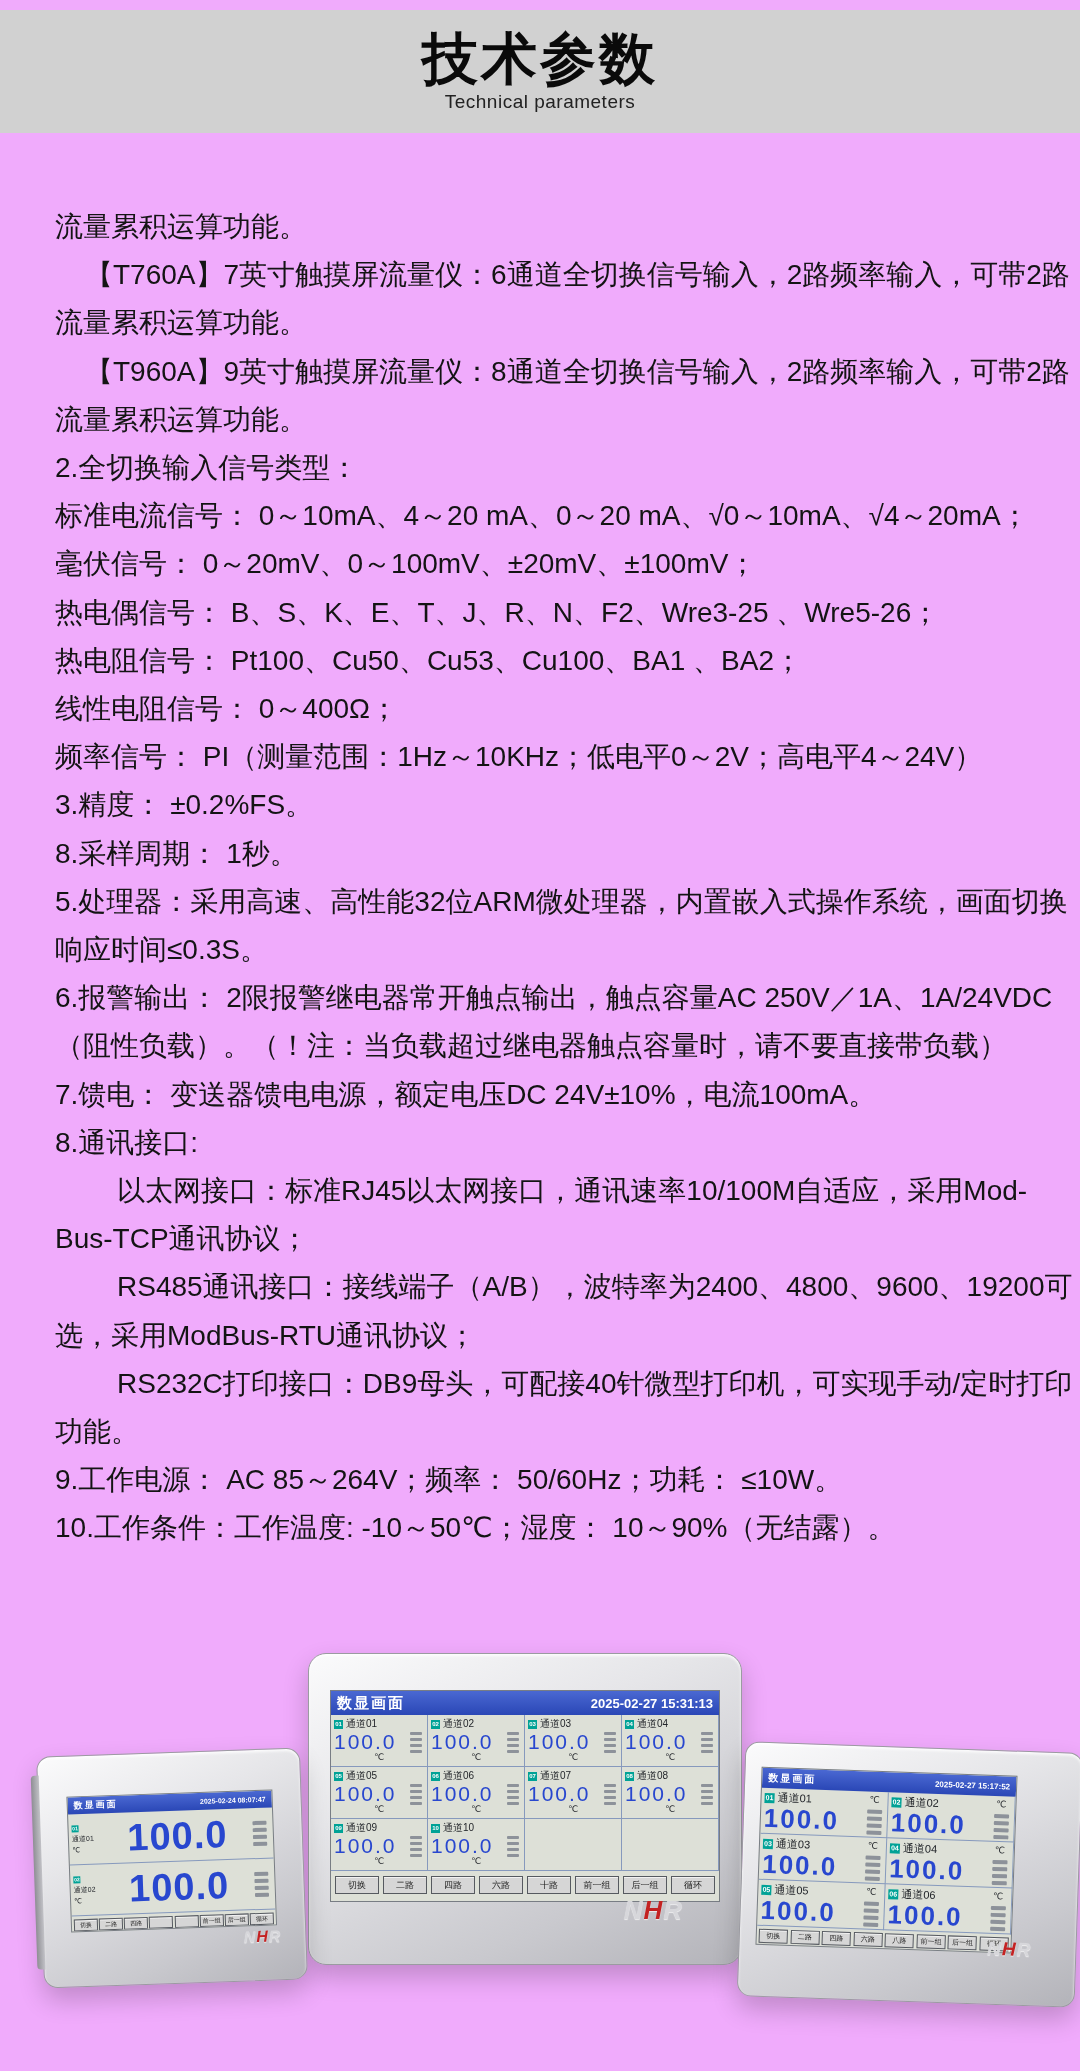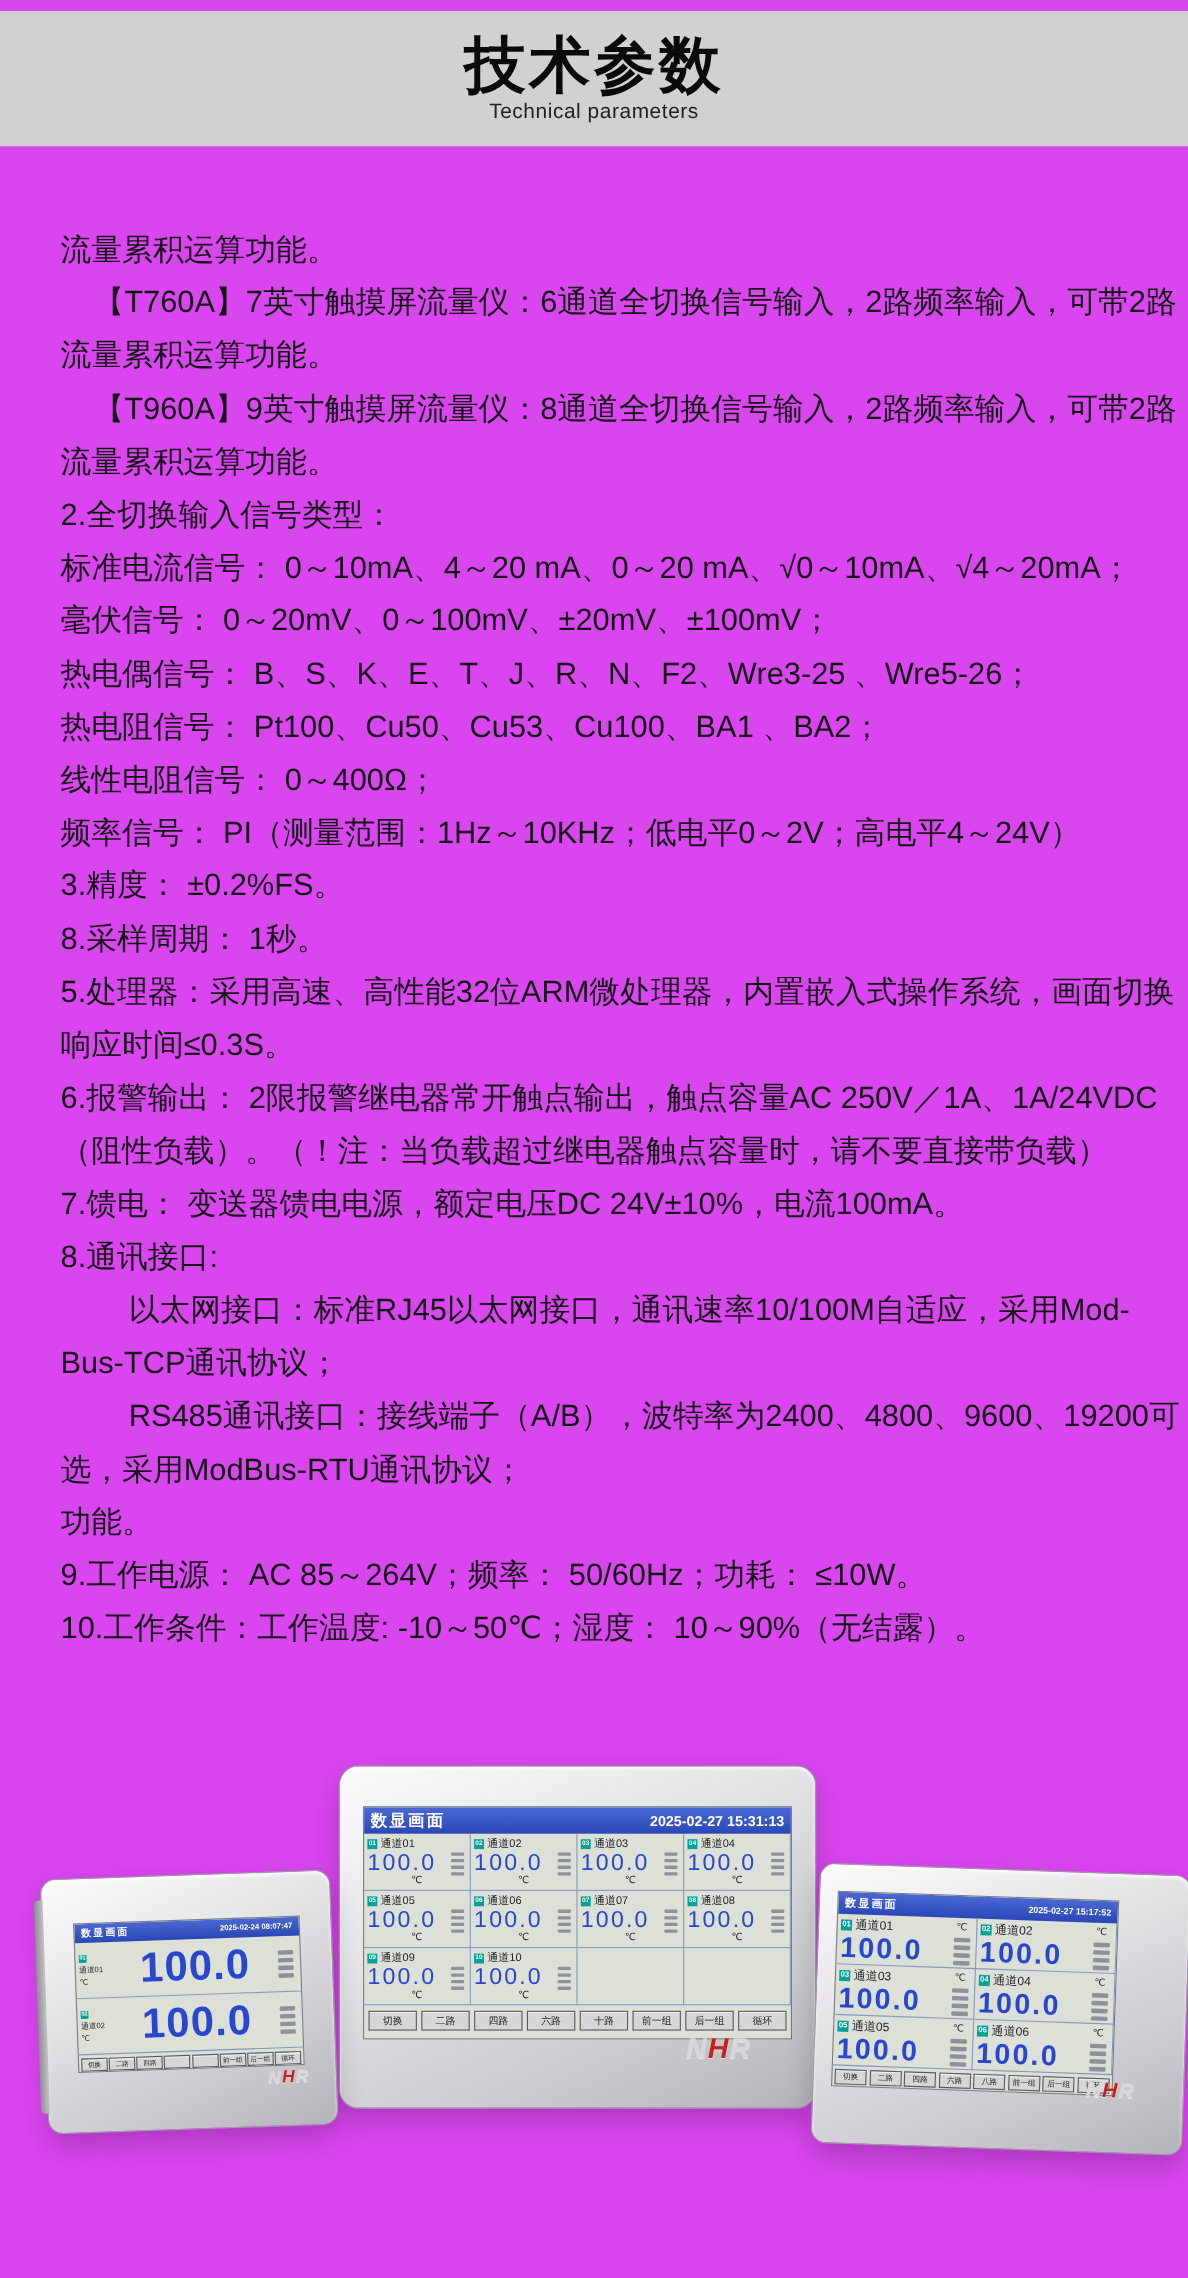--- a/index.html
+++ b/index.html
@@ -1,32 +1,32 @@
 <!DOCTYPE html>
 <html><head>
 <meta charset="utf-8">
 <style>
   html,body{margin:0;padding:0;background:#ffffff;}
-  .page{position:relative;width:1080px;height:2071px;background:#d946ef;overflow:hidden;
+  .page{position:relative;width:1080px;height:2071px;background:#f0abfc;overflow:hidden;
         font-family:"Liberation Sans","DejaVu Sans",sans-serif;color:#141414;}
 
   
   .top-banner{position:absolute;top:10px;left:0;width:1080px;height:123px;background:#d1d1d1;
               display:flex;flex-direction:column;align-items:center;justify-content:center;}
   .main-title{font-size:56px;font-weight:900;color:#0a0a0a;letter-spacing:3px;line-height:1.05;}
   .sub-title{font-size:19px;color:#222;margin-top:2px;letter-spacing:0.5px;}
 
   
   .spec-list{position:absolute;top:203px;left:55px;width:1005px;}
   .spec-line{font-size:28px;line-height:48.2px;white-space:nowrap;color:#141414;}
   .spec-line.ind1{padding-left:30px;}
   .spec-line.ind2{padding-left:62px;}
 
   
-  .products{position:absolute;top:1602px;left:0;width:876px;height:421px;}
+  .products{position:absolute;top:1650px;left:0;width:876px;height:421px;}
   .dev{position:absolute;border-radius:18px;border:1px solid #9b9ba1;
        background:linear-gradient(155deg,#fbfbfc 0%,#e6e6e9 35%,#c9c9ce 75%,#b3b3b9 100%);
        box-shadow:0 12px 26px rgba(0,0,0,0.20), inset 0 2px 3px rgba(255,255,255,0.85);}
   .dev-9{left:308px;top:3px;width:432px;height:310px;z-index:1;}
   .dev-5{left:40px;top:102px;width:262px;height:230px;z-index:2;transform:rotate(-2deg);border-radius:14px;}
   .dev-7{left:741px;top:97px;width:336px;height:253px;z-index:2;transform:rotate(2deg);border-radius:14px;}
   .dev-5:before{content:"";position:absolute;left:-7px;top:18px;bottom:18px;width:8px;
                 background:linear-gradient(90deg,#8e8e94,#c2c2c7);border-radius:4px 0 0 4px;}
 
   .screen{position:absolute;background:#dde0d7;border:1px solid #787d84;box-sizing:border-box;overflow:hidden;}
@@ -129,20 +129,21 @@
       <div class="spec-line ind0">5.处理器：采用高速、高性能32位ARM微处理器，内置嵌入式操作系统，画面切换</div>
       <div class="spec-line ind0">响应时间≤0.3S。</div>
       <div class="spec-line ind0">6.报警输出： 2限报警继电器常开触点输出，触点容量AC 250V／1A、1A/24VDC</div>
       <div class="spec-line ind0">（阻性负载）。（！注：当负载超过继电器触点容量时，请不要直接带负载）</div>
       <div class="spec-line ind0">7.馈电： 变送器馈电电源，额定电压DC 24V±10%，电流100mA。</div>
       <div class="spec-line ind0">8.通讯接口:</div>
       <div class="spec-line ind2">以太网接口：标准RJ45以太网接口，通讯速率10/100M自适应，采用Mod-</div>
       <div class="spec-line ind0">Bus-TCP通讯协议；</div>
       <div class="spec-line ind2">RS485通讯接口：接线端子（A/B），波特率为2400、4800、9600、19200可</div>
       <div class="spec-line ind0">选，采用ModBus-RTU通讯协议；</div>
+      <div class="spec-line ind2">RS232C打印接口：DB9母头，可配接40针微型打印机，可实现手动/定时打印</div>
       <div class="spec-line ind0">功能。</div>
       <div class="spec-line ind0">9.工作电源： AC 85～264V；频率： 50/60Hz；功耗： ≤10W。</div>
       <div class="spec-line ind0">10.工作条件：工作温度: -10～50℃；湿度： 10～90%（无结露）。</div>
     </div>
 
   <div class="products">
 
     <div class="dev dev-9">
       <div class="screen scr-9">
           <div class="scr-head h9">

